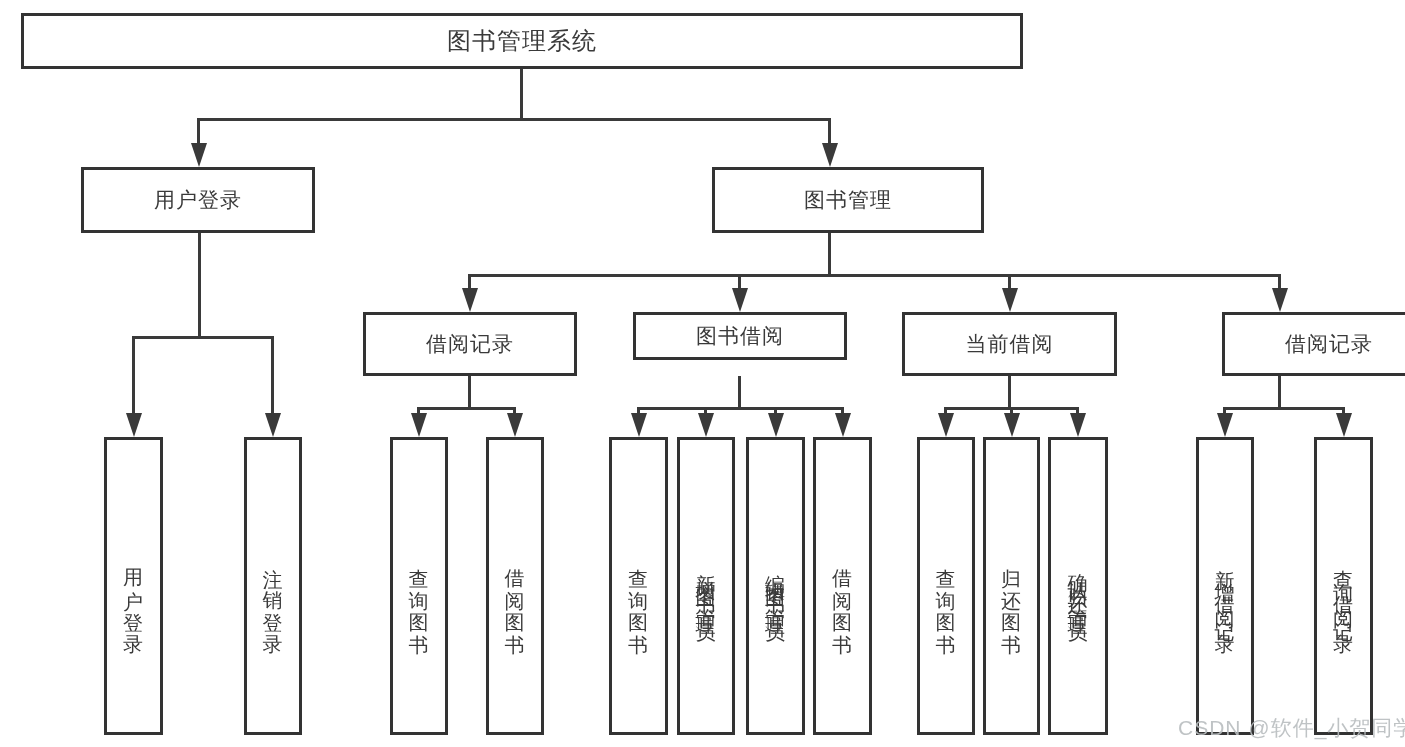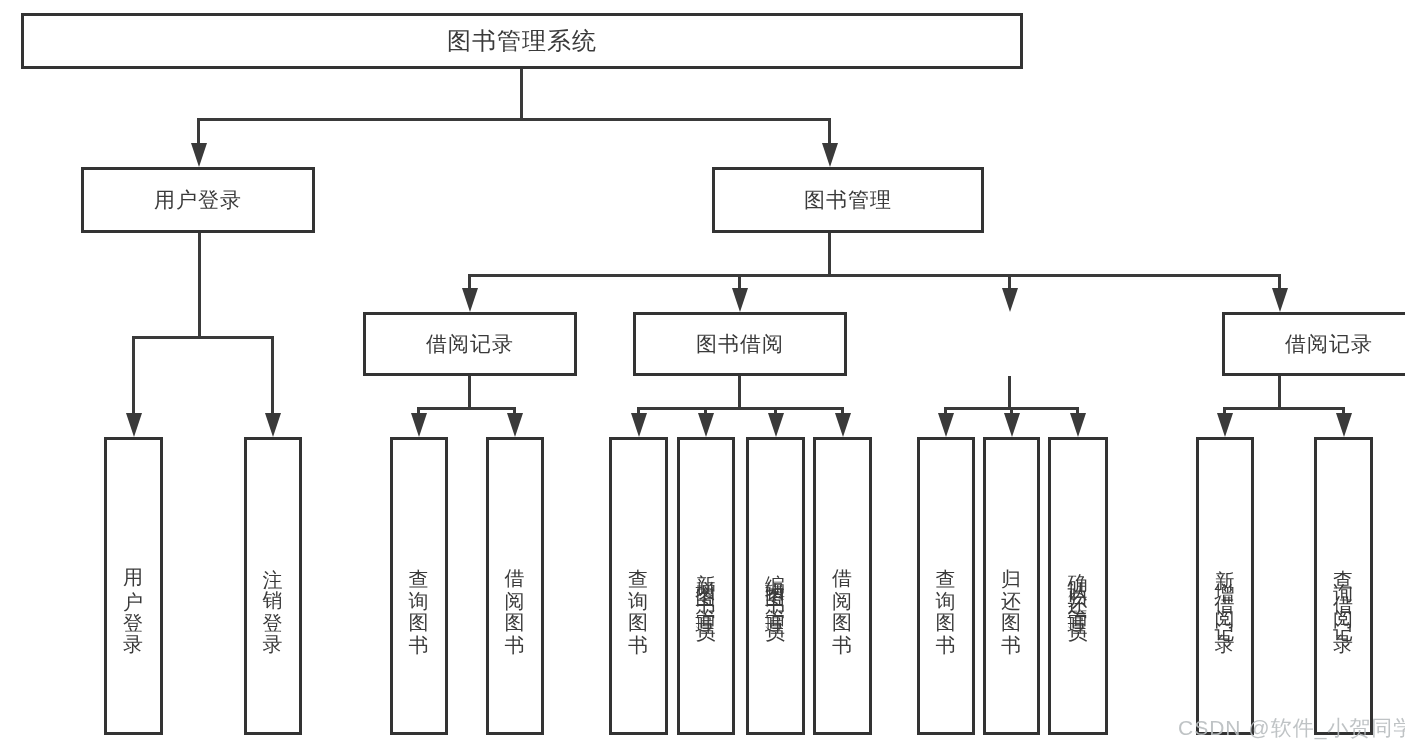--- a/index.html
+++ b/index.html
@@ -109,22 +109,25 @@
   <div class="vline" style="left:738px; top:274px; height:18px;"></div>
   <div class="arrow" style="left:732px; top:288px;"></div>
   <div class="vline" style="left:1008px; top:274px; height:18px;"></div>
   <div class="arrow" style="left:1002px; top:288px;"></div>
   <div class="vline" style="left:1278px; top:274px; height:18px;"></div>
   <div class="arrow" style="left:1272px; top:288px;"></div>
 
   <div class="box h2box" style="left:363px; top:312px; width:214px; height:64px;">
     <span>借阅记录</span>
   </div>
-  <div class="box h2box" style="left:633px; top:312px; width:214px; height:64px;">
+  <div class="box h2box" style="left:633px; top:312px; width:214px; height:48px;">
     <span>图书借阅</span>
+  </div>
+  <div class="box h2box" style="left:902px; top:312px; width:215px; height:64px;">
+    <span>当前借阅</span>
   </div>
   <div class="box h2box" style="left:1222px; top:312px; width:214px; height:64px;text-align:right;">
     <span>借阅记录</span>
   </div>
 
   <div class="vline" style="left:468px; top:376px; height:34px;"></div>
   <div class="hline" style="left:417px; top:407px; width:99px;"></div>
   <div class="vline" style="left:417px; top:407px; height:9px;"></div>
   <div class="arrow" style="left:411px; top:413px;"></div>
   <div class="vline" style="left:513px; top:407px; height:9px;"></div>

